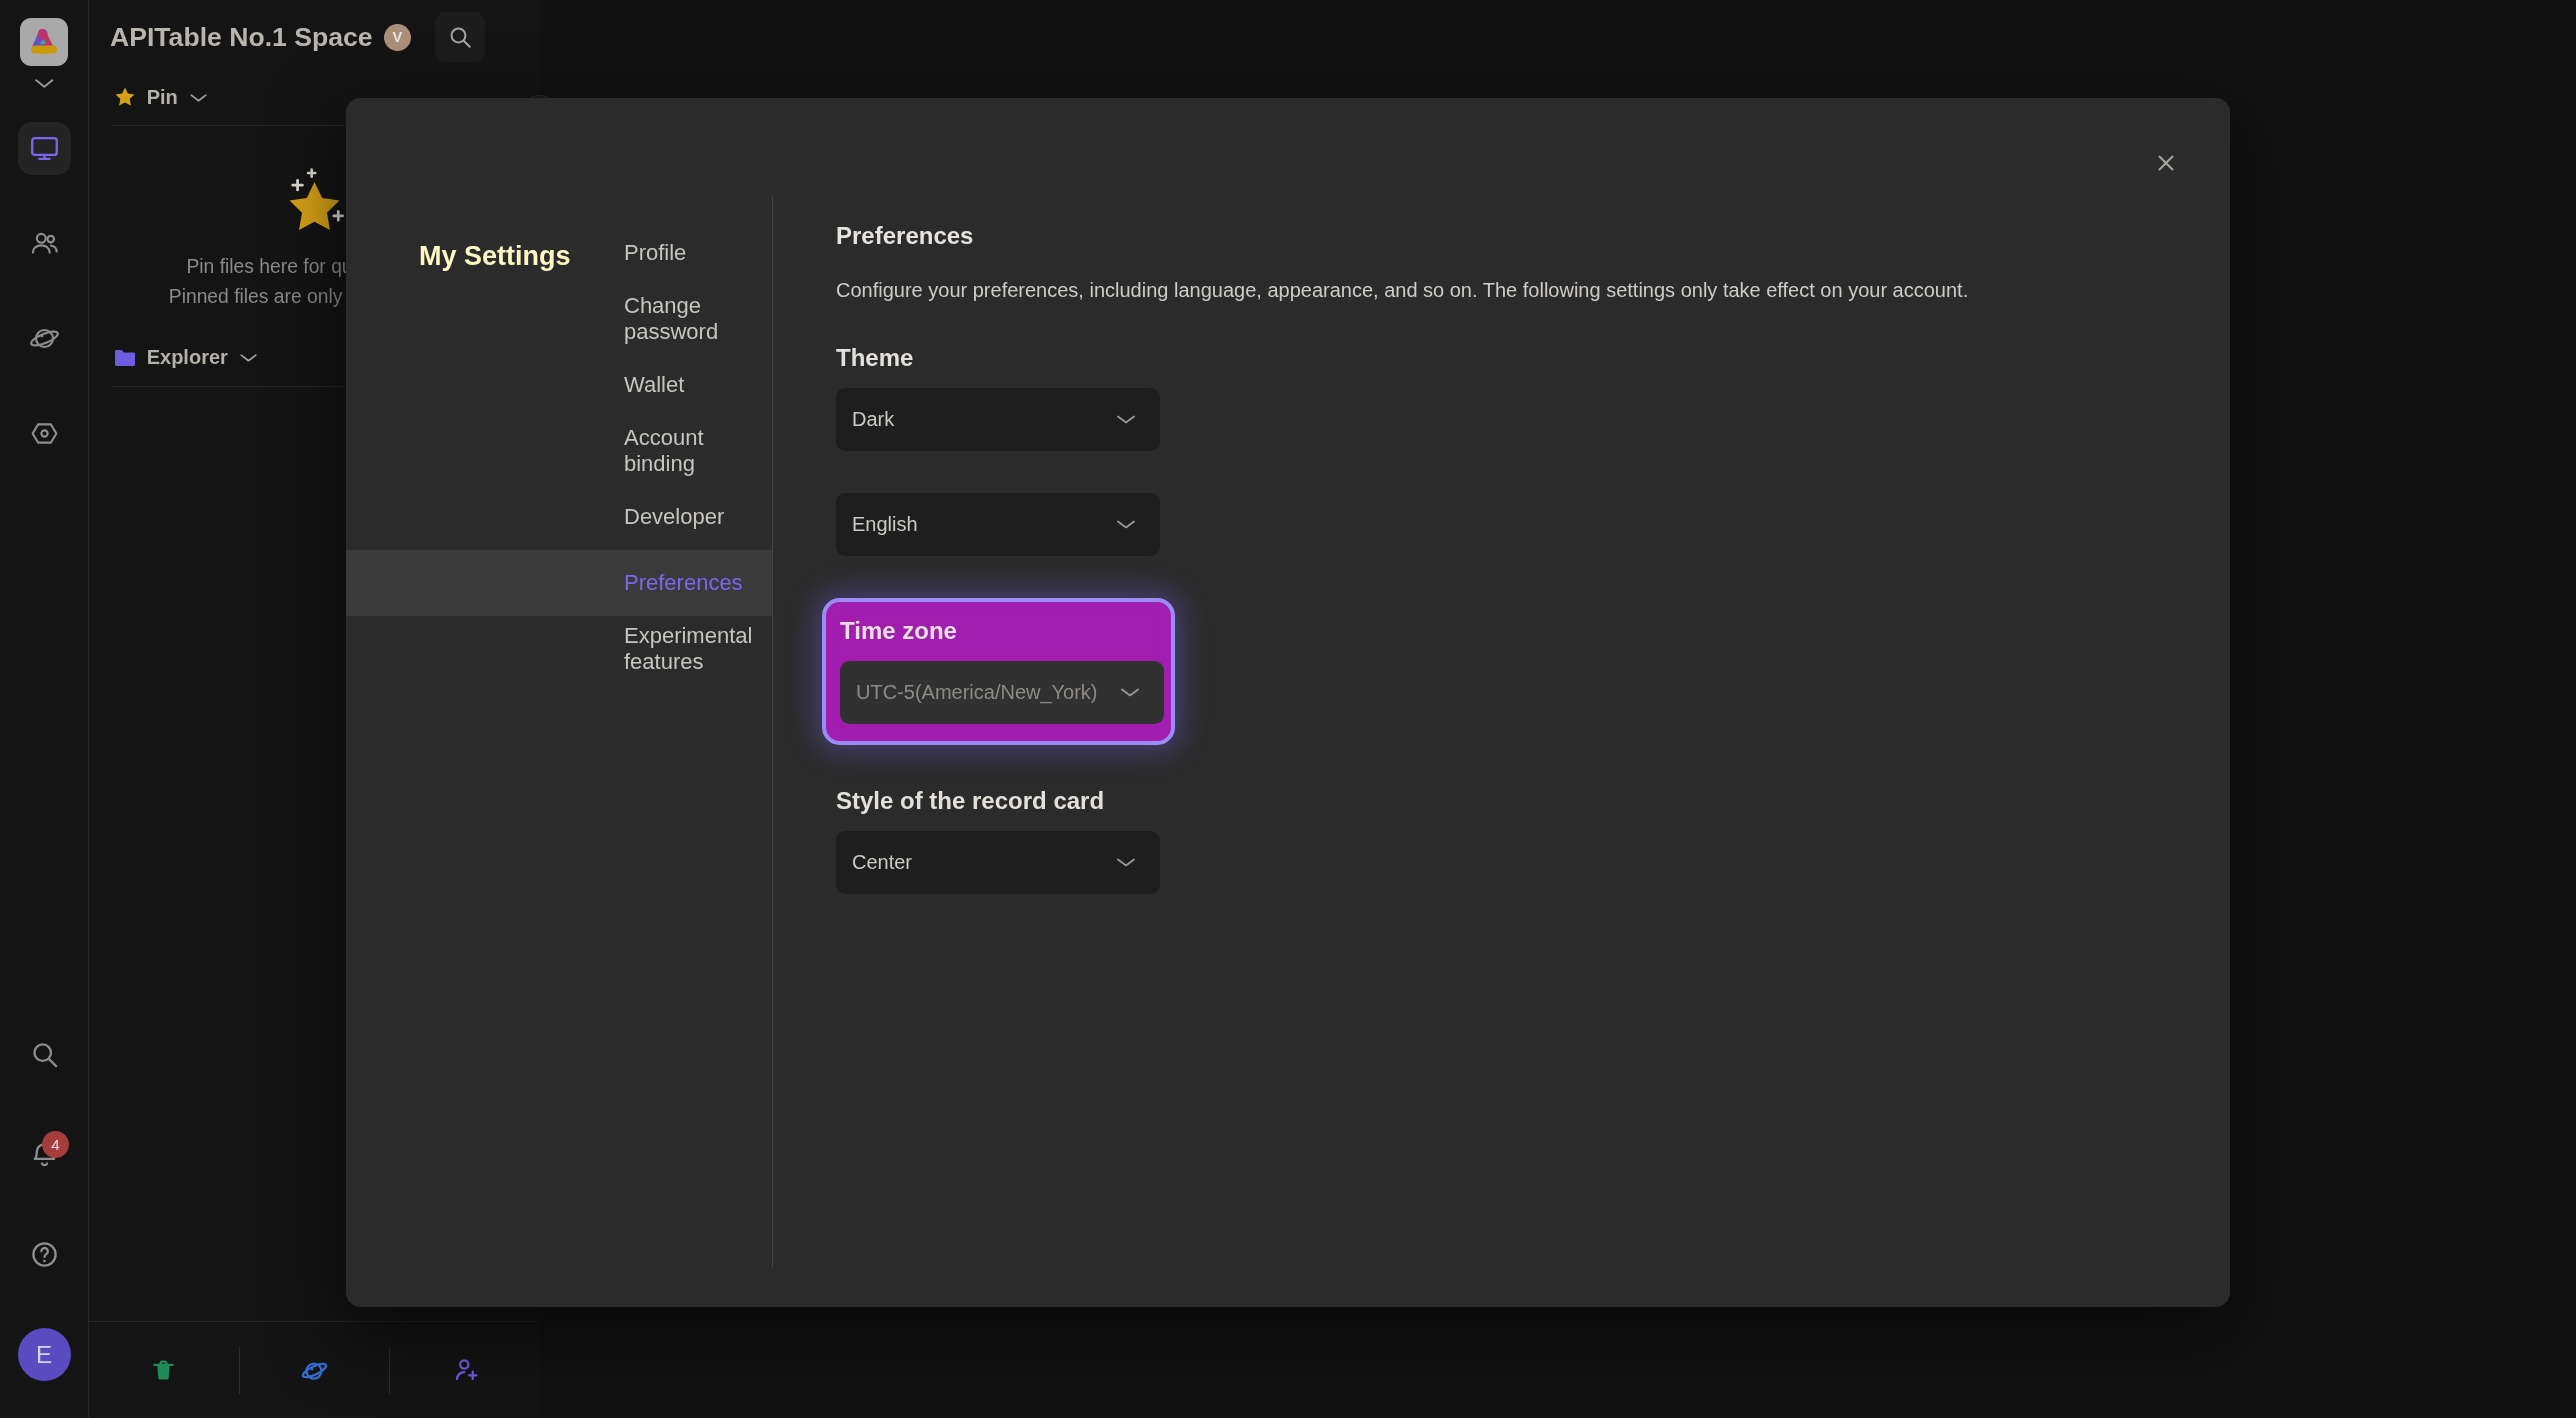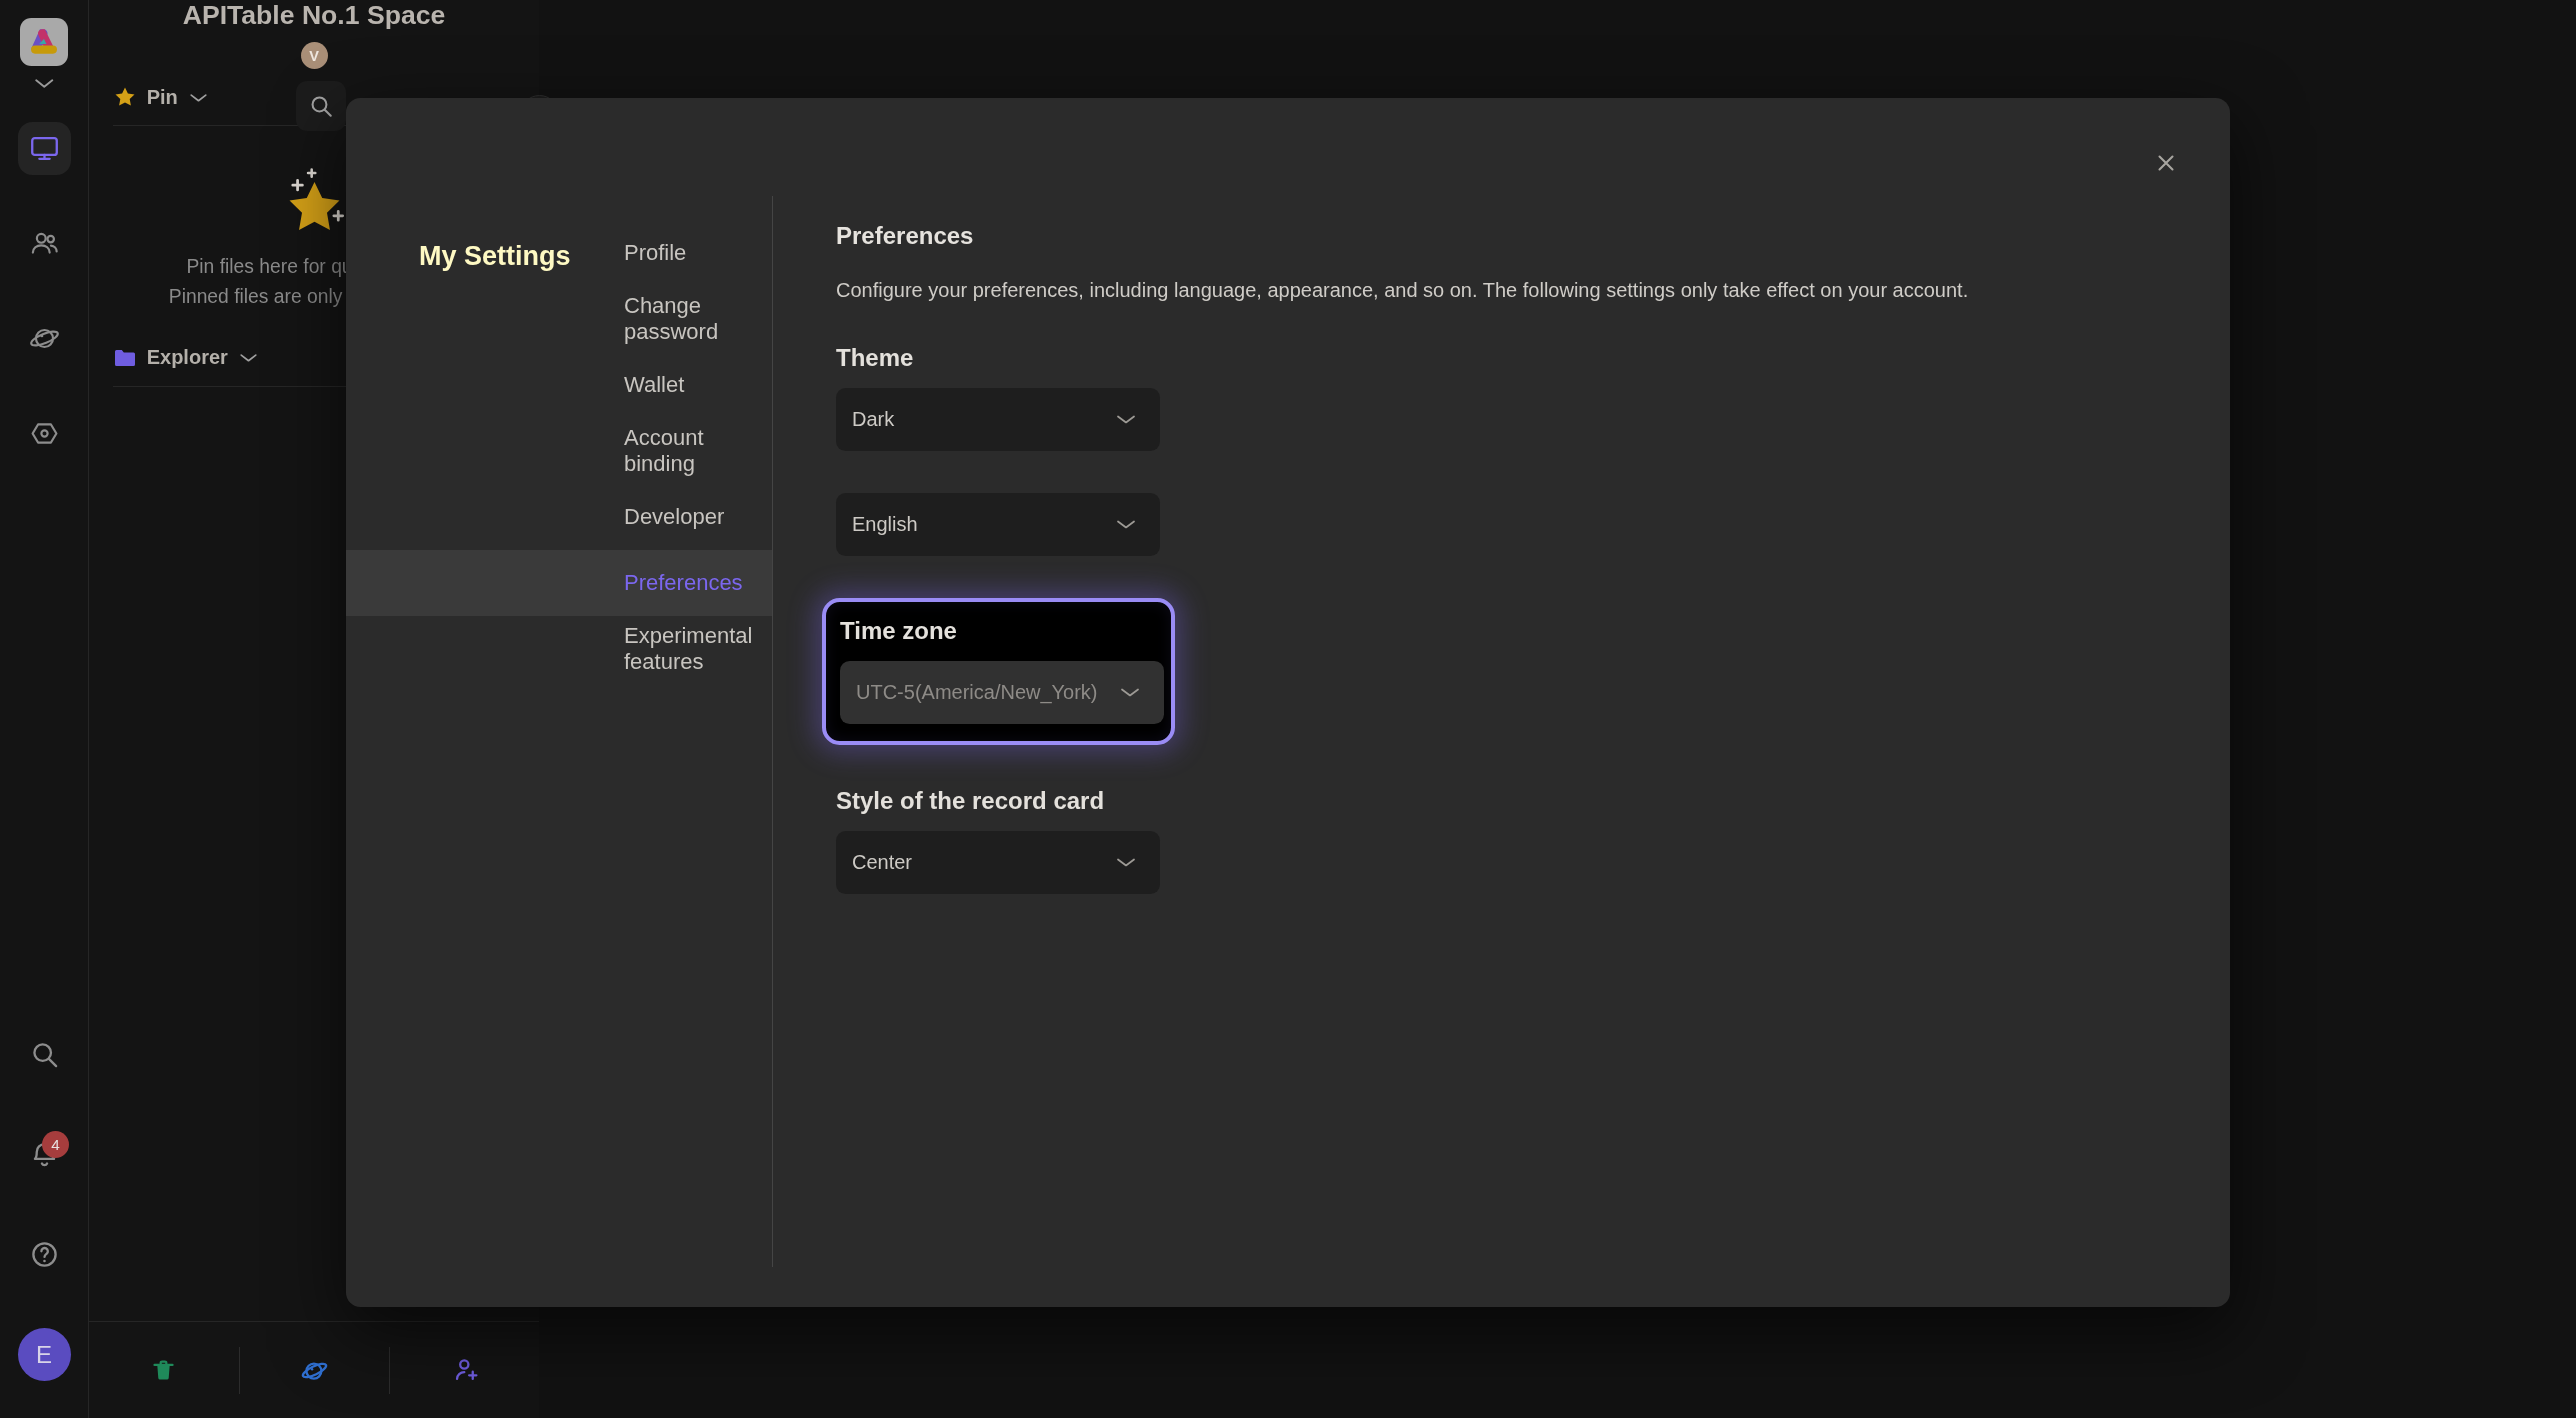--- a/index.html
+++ b/index.html
@@ -48,21 +48,21 @@
     display:flex; align-items:center; justify-content:center;
     font-size:24px; font-weight:500;
   }
 
   
   .panel {
     position:absolute; left:89px; top:0; width:451px; height:1418px;
     background:#141414; border-right:0.8px solid #262626;
   }
   .panel-header {
-    height:74px; display:flex; align-items:center; padding:0 21px; gap:11.3px;flex-direction:column;
+    height:74px; display:flex; align-items:center; padding:0 21px; gap:11.3px;
   }
   .space-title { font-size:26.6px; font-weight:700; color:#b9b4ae; white-space:nowrap; }
   .space-badge {
     width:27px; height:27px; border-radius:50%;
     background:#a98f78; display:flex; align-items:center; justify-content:center;
     font-size:14.5px; color:#efe7df; font-weight:700; flex:0 0 auto;
   }
   .hdr-search {
     width:50px; height:50px; border-radius:11.3px; background:#1c1c1c;
     display:flex; align-items:center; justify-content:center; color:#a3a3a3;
@@ -140,21 +140,21 @@
   }
   .select-value { font-size:20px; color:#cdcac5;text-align:center; }
   .select-value.muted { color:#8e8b87; }
   .chev { color:#9d9a95; display:flex; }
 
   
   .field.highlight {
     position:relative; width:353px; margin-left:-14.5px; padding:14.5px 0 17.7px 14.5px;
     border:4px solid #9a8cf5; border-radius:17.7px;
     box-shadow:0 0 27px 8px rgba(124,104,238,.32), inset 0 0 14.5px rgba(124,104,238,.10);
-    background:#000000;
+    background:#a21caf;
   }
   .field.highlight .select { background:#313131; }
 
   svg { display:block; }
 </style>
 </head>
 <body>
 
 <div id="app">
 

